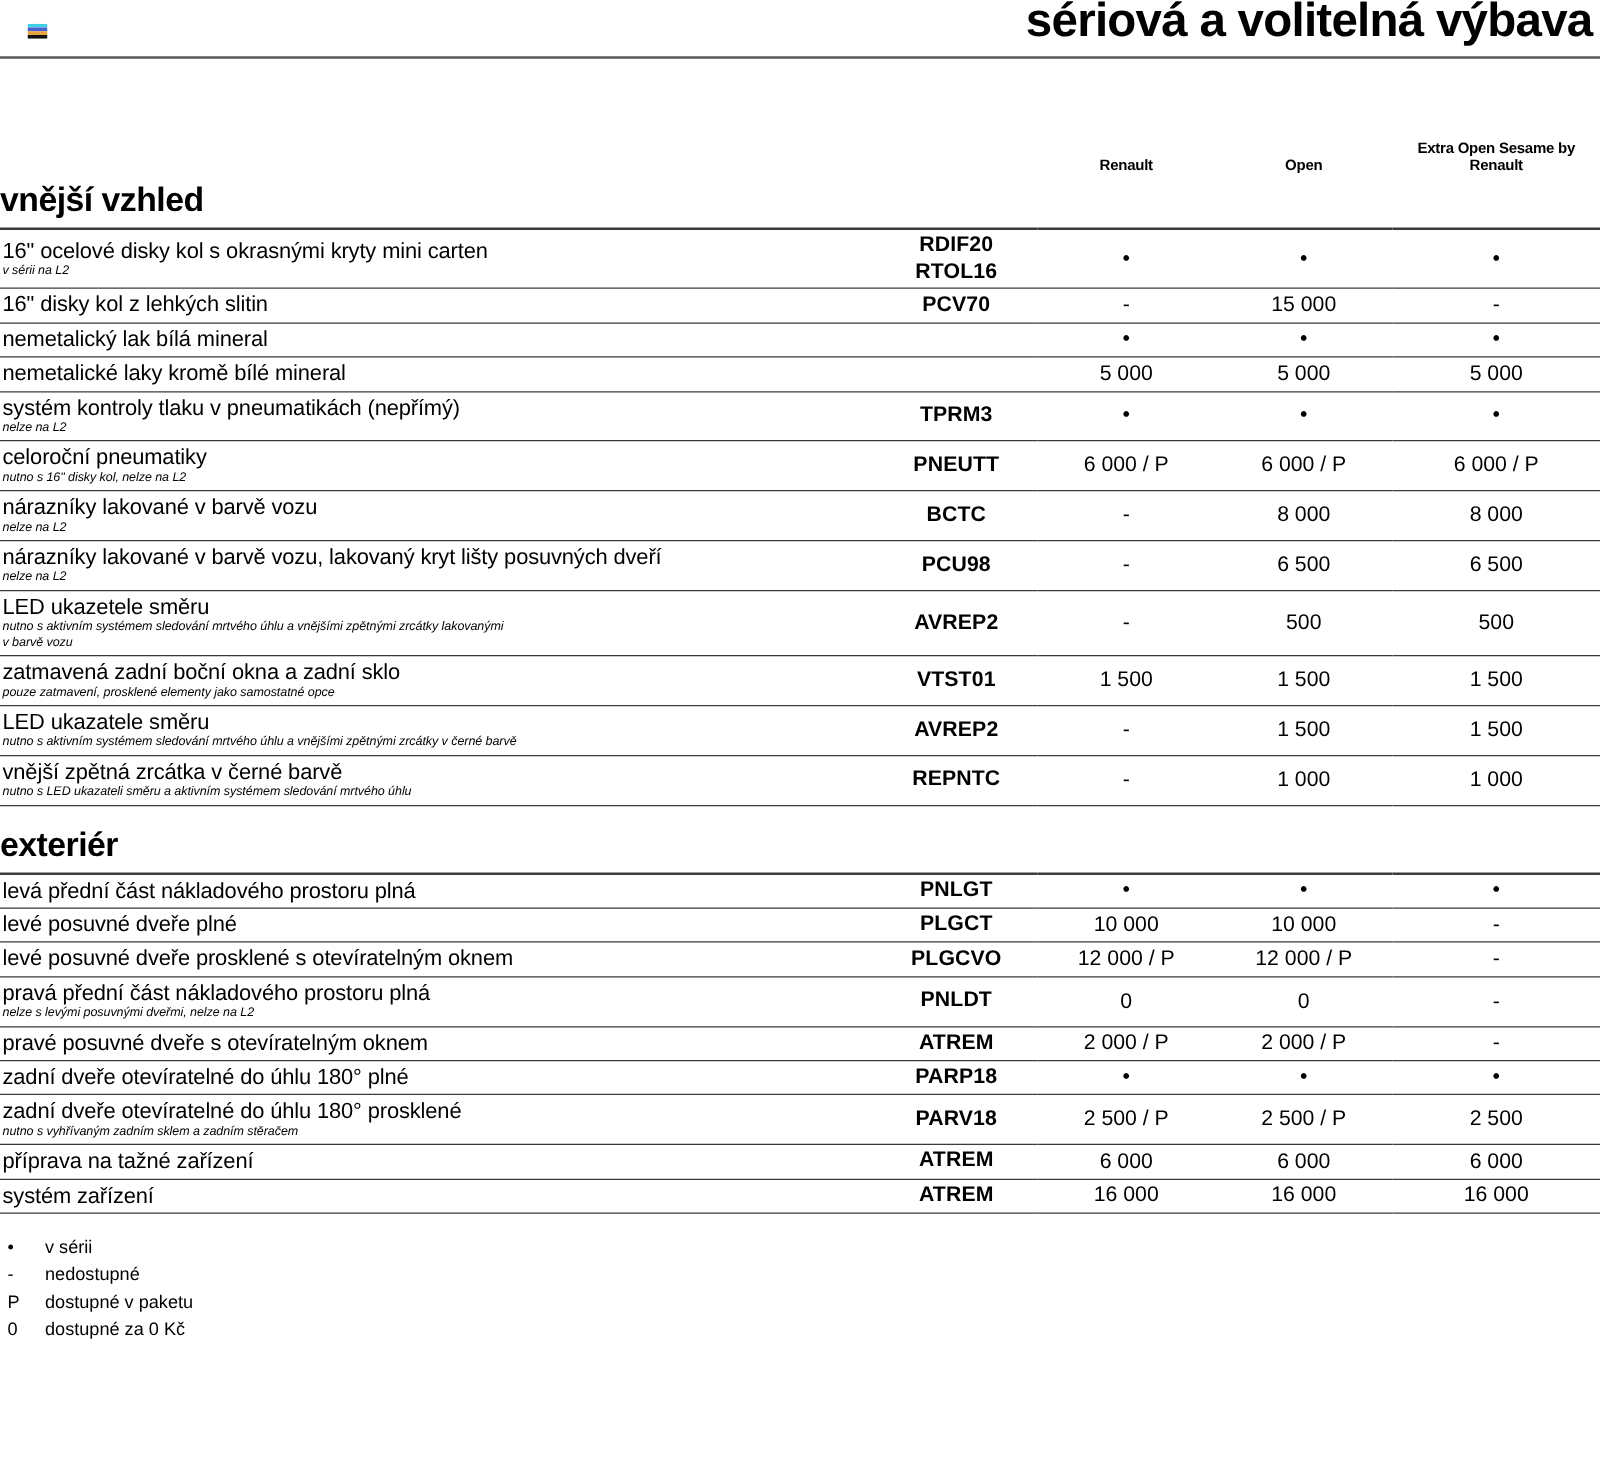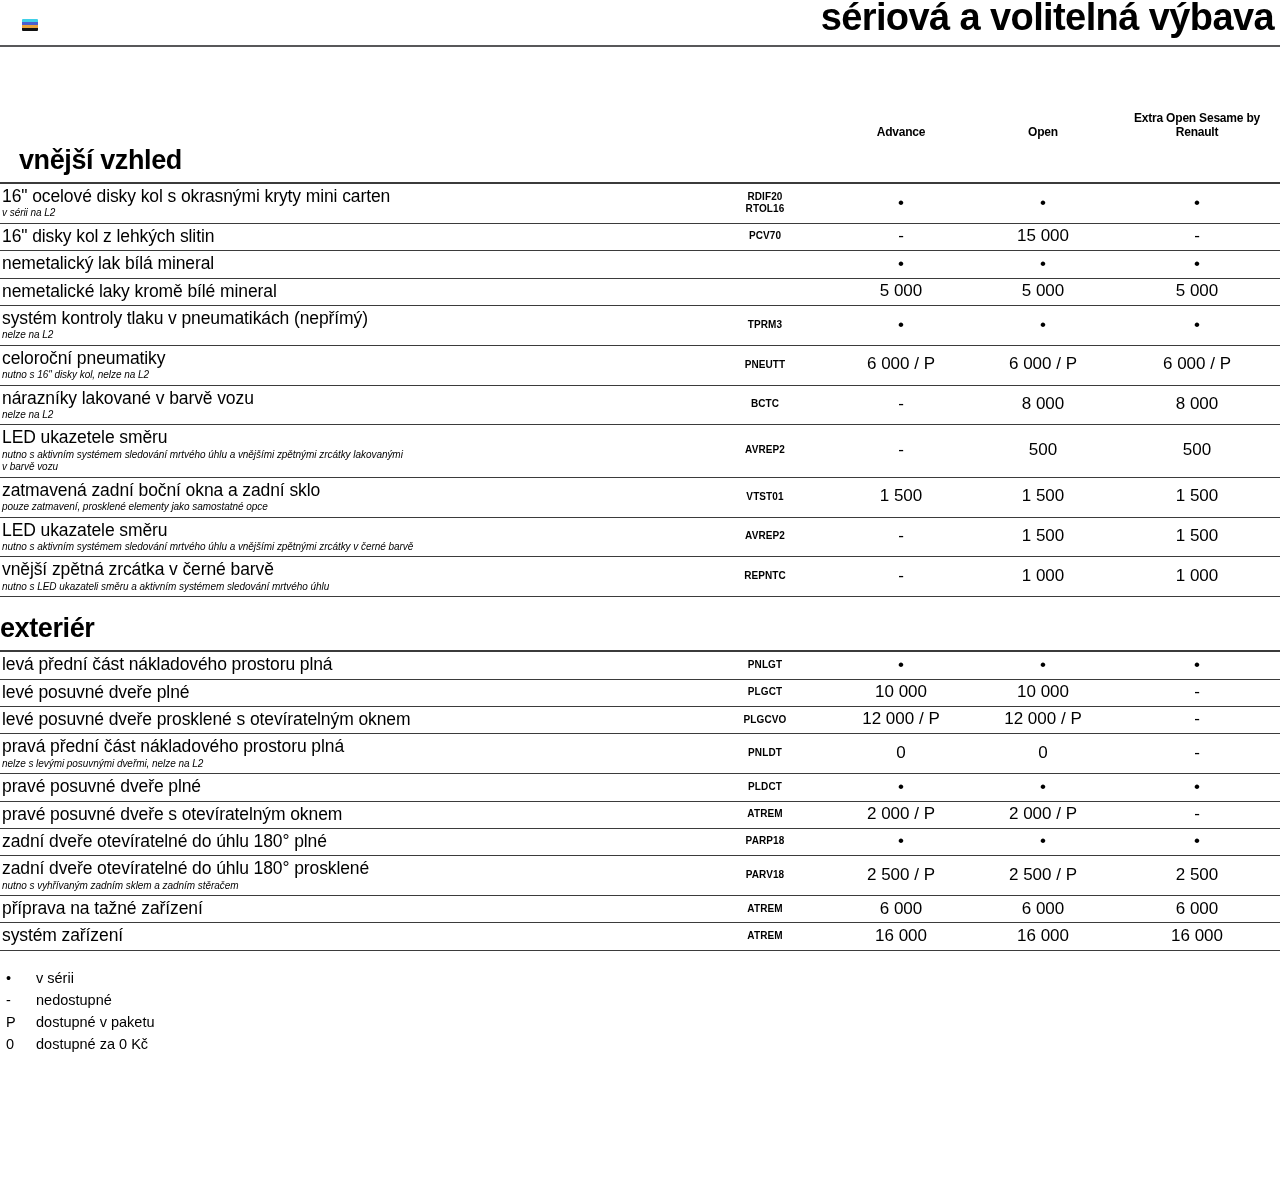--- a/index.html
+++ b/index.html
@@ -87,37 +87,37 @@
   .sectionrow td {
     padding: 18px 0 8px 0;
     border: none;
   }
   .section-title {
     font-size: 27px;
     font-weight: 800;
     letter-spacing: -0.4px;
     line-height: 1;
   }
-  .sectionrow.first td { padding-top: 0; padding-left: 19px; }
+  .sectionrow.first td { padding-top: 0; }
 
   
   tr.datarow > td {
     border-top: 1px solid #3b3b3b;
     border-bottom: 1px solid #3b3b3b;
     padding: 2px 0 3px 0;
     vertical-align: middle;
   }
   tr.datarow > td.desc {
     text-align: left;
     padding-left: 2px;
     padding-right: 6px;
   }
   tr.datarow > td.code {
     text-align: center;
-    font-size: 10px;
+    font-size: 17px;
     font-weight: 700;
     letter-spacing: 0.1px;
     line-height: 1.22;
   }
   tr.datarow > td.val {
     text-align: center;
     font-size: 17px;
     font-weight: 400;
     line-height: 1.2;
   }
@@ -171,21 +171,21 @@
       <col class="c-desc">
         <col class="c-code">
         <col class="c-adv">
         <col class="c-ext">
         <col class="c-eos">
     </colgroup>
     <tbody id="table-body">
         <tr class="colhead">
           <td class="spacer"></td>
           <td class="spacer"></td>
-          <td>Advance</td>
+          <td>Renault</td>
           <td>Open</td>
           <td>Extra Open Sesame by Renault</td>
         </tr>
         <tr class="sectionrow first">
           <td colspan="5">
             <div class="section-title">vnější vzhled</div>
           </td>
         </tr>
         <tr class="datarow head-row">
           <td class="desc">
@@ -249,20 +249,30 @@
             <div class="desc-main">nárazníky lakované v barvě vozu</div>
             <div class="desc-note">nelze na L2</div>
           </td>
           <td class="code">BCTC</td>
           <td class="val">-</td>
           <td class="val">8 000</td>
           <td class="val">8 000</td>
         </tr>
         <tr class="datarow">
           <td class="desc">
+            <div class="desc-main">nárazníky lakované v barvě vozu, lakovaný kryt lišty posuvných dveří</div>
+            <div class="desc-note">nelze na L2</div>
+          </td>
+          <td class="code">PCU98</td>
+          <td class="val">-</td>
+          <td class="val">6 500</td>
+          <td class="val">6 500</td>
+        </tr>
+        <tr class="datarow">
+          <td class="desc">
             <div class="desc-main">LED ukazetele směru</div>
             <div class="desc-note">nutno s aktivním systémem sledování mrtvého úhlu a vnějšími zpětnými zrcátky lakovanými<br>v barvě vozu</div>
           </td>
           <td class="code">AVREP2</td>
           <td class="val">-</td>
           <td class="val">500</td>
           <td class="val">500</td>
         </tr>
         <tr class="datarow">
           <td class="desc">
@@ -328,29 +338,20 @@
         </tr>
         <tr class="datarow">
           <td class="desc">
             <div class="desc-main">pravá přední část nákladového prostoru plná</div>
             <div class="desc-note">nelze s levými posuvnými dveřmi, nelze na L2</div>
           </td>
           <td class="code">PNLDT</td>
           <td class="val">0</td>
           <td class="val">0</td>
           <td class="val">-</td>
-        </tr>
-        <tr class="datarow">
-          <td class="desc">
-            <div class="desc-main">pravé posuvné dveře plné</div>
-          </td>
-          <td class="code">PLDCT</td>
-          <td class="val"><span class="dot">•</span></td>
-          <td class="val"><span class="dot">•</span></td>
-          <td class="val"><span class="dot">•</span></td>
         </tr>
         <tr class="datarow">
           <td class="desc">
             <div class="desc-main">pravé posuvné dveře s otevíratelným oknem</div>
           </td>
           <td class="code">ATREM</td>
           <td class="val">2 000 / P</td>
           <td class="val">2 000 / P</td>
           <td class="val">-</td>
         </tr>

